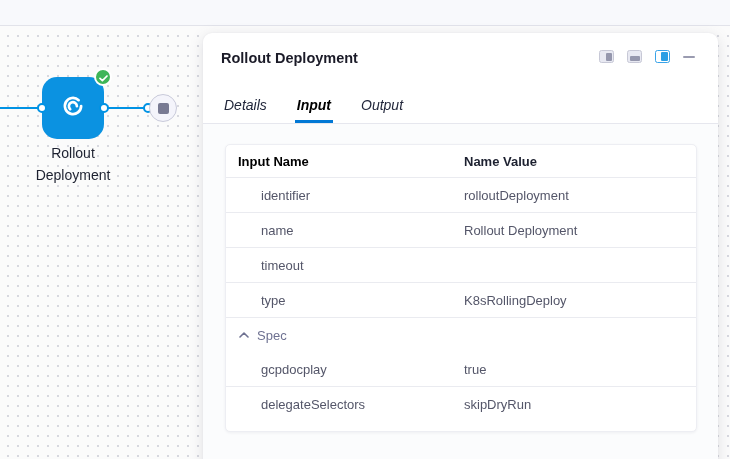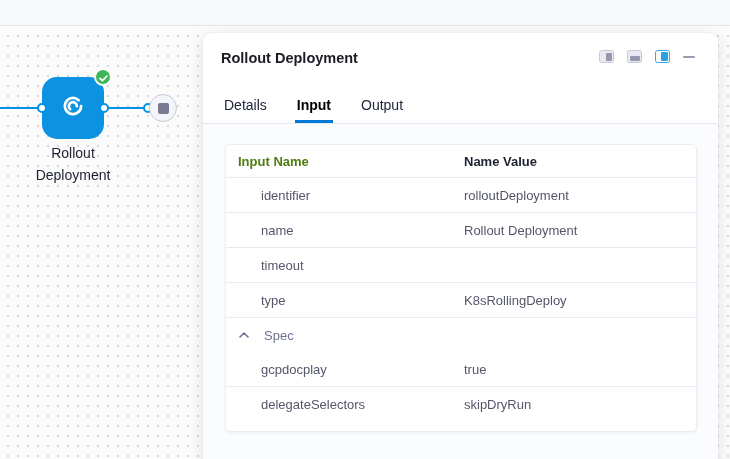--- a/index.html
+++ b/index.html
@@ -61,37 +61,37 @@
   .panel-title{font-size:14.5px;font-weight:700;color:#1b1b28;}
   .controls{position:absolute;right:22px;top:17px;display:flex;gap:13px;align-items:center;}
   .wc{width:15px;height:13px;border-radius:2.5px;background:#e8e9f2;border:1px solid #c7c8d6;position:relative;box-sizing:border-box;cursor:pointer;}
   .wc .fill{position:absolute;background:#9597ad;border-radius:1px;}
   .wc.split-r .fill{right:1.5px;top:1.5px;bottom:1.5px;width:6px;}
   .wc.split-b .fill{left:1.5px;right:1.5px;bottom:1.5px;height:5px;}
   .wc.active{border:1.5px solid #39a3e8;background:#ffffff;}
   .wc.active .fill{background:#2b9fe4;right:1px;top:1px;bottom:1px;width:7px;}
   .min-btn{width:13px;height:13px;display:flex;align-items:center;cursor:pointer;}
   .min-bar{width:12px;height:2px;background:#9a9bb0;border-radius:1px;}
-  .tabbar{display:flex;gap:26px;padding-left:19px;margin-top:30px;border-bottom:1px solid #e6e7ee;}
+  .tabbar{display:flex;gap:26px;padding-left:19px;margin-top:30px;border-bottom:1px solid #e6e7ee;font-style:italic;}
   .tab{font-size:14px;color:#22273b;padding:0 2px 10px;cursor:pointer;}
   .tab.active{font-weight:700;color:#000000;box-shadow:inset 0 -3px 0 #0278d5;}
   .content{flex:1;background:#fbfcfd;padding:20px 20px 26px 22px;box-sizing:border-box;border-radius:0 0 9px 9px;}
   
   .card{
     width:472px;background:#ffffff;border:1px solid #edeef3;border-radius:5px;
     box-shadow:0 1px 3px rgba(35,36,64,.06);box-sizing:border-box;
     padding-bottom:10px;
   }
   .trow{display:grid;grid-template-columns:238px 1fr;align-items:center;height:34px;font-size:13px;}
   .trow.thead{height:32px;font-weight:700;color:#1d2130;}
   .sep{border-bottom:1px solid #eaebf0;}
-  .cell-name{padding-left:12px;color:#4d7c0f;}
+  .cell-name{padding-left:12px;color:#000000;}
   .trow .cell-name.indent{padding-left:35px;color:#545669;font-weight:400;}
   .cell-value{color:#545669;}
-  .grp{display:flex;align-items:center;gap:15px;padding-left:13px;color:#6e7191;height:34px;font-size:13px;cursor:pointer;}
+  .grp{display:flex;align-items:center;gap:8px;padding-left:13px;color:#6e7191;height:34px;font-size:13px;cursor:pointer;}
   .chev{display:inline-flex;}
 </style>
 </head>
 <body>
 
 <div class="top-bar"></div>
 
 <div class="canvas">
   <div class="edge e1"></div>
   <div class="edge e2"></div>

